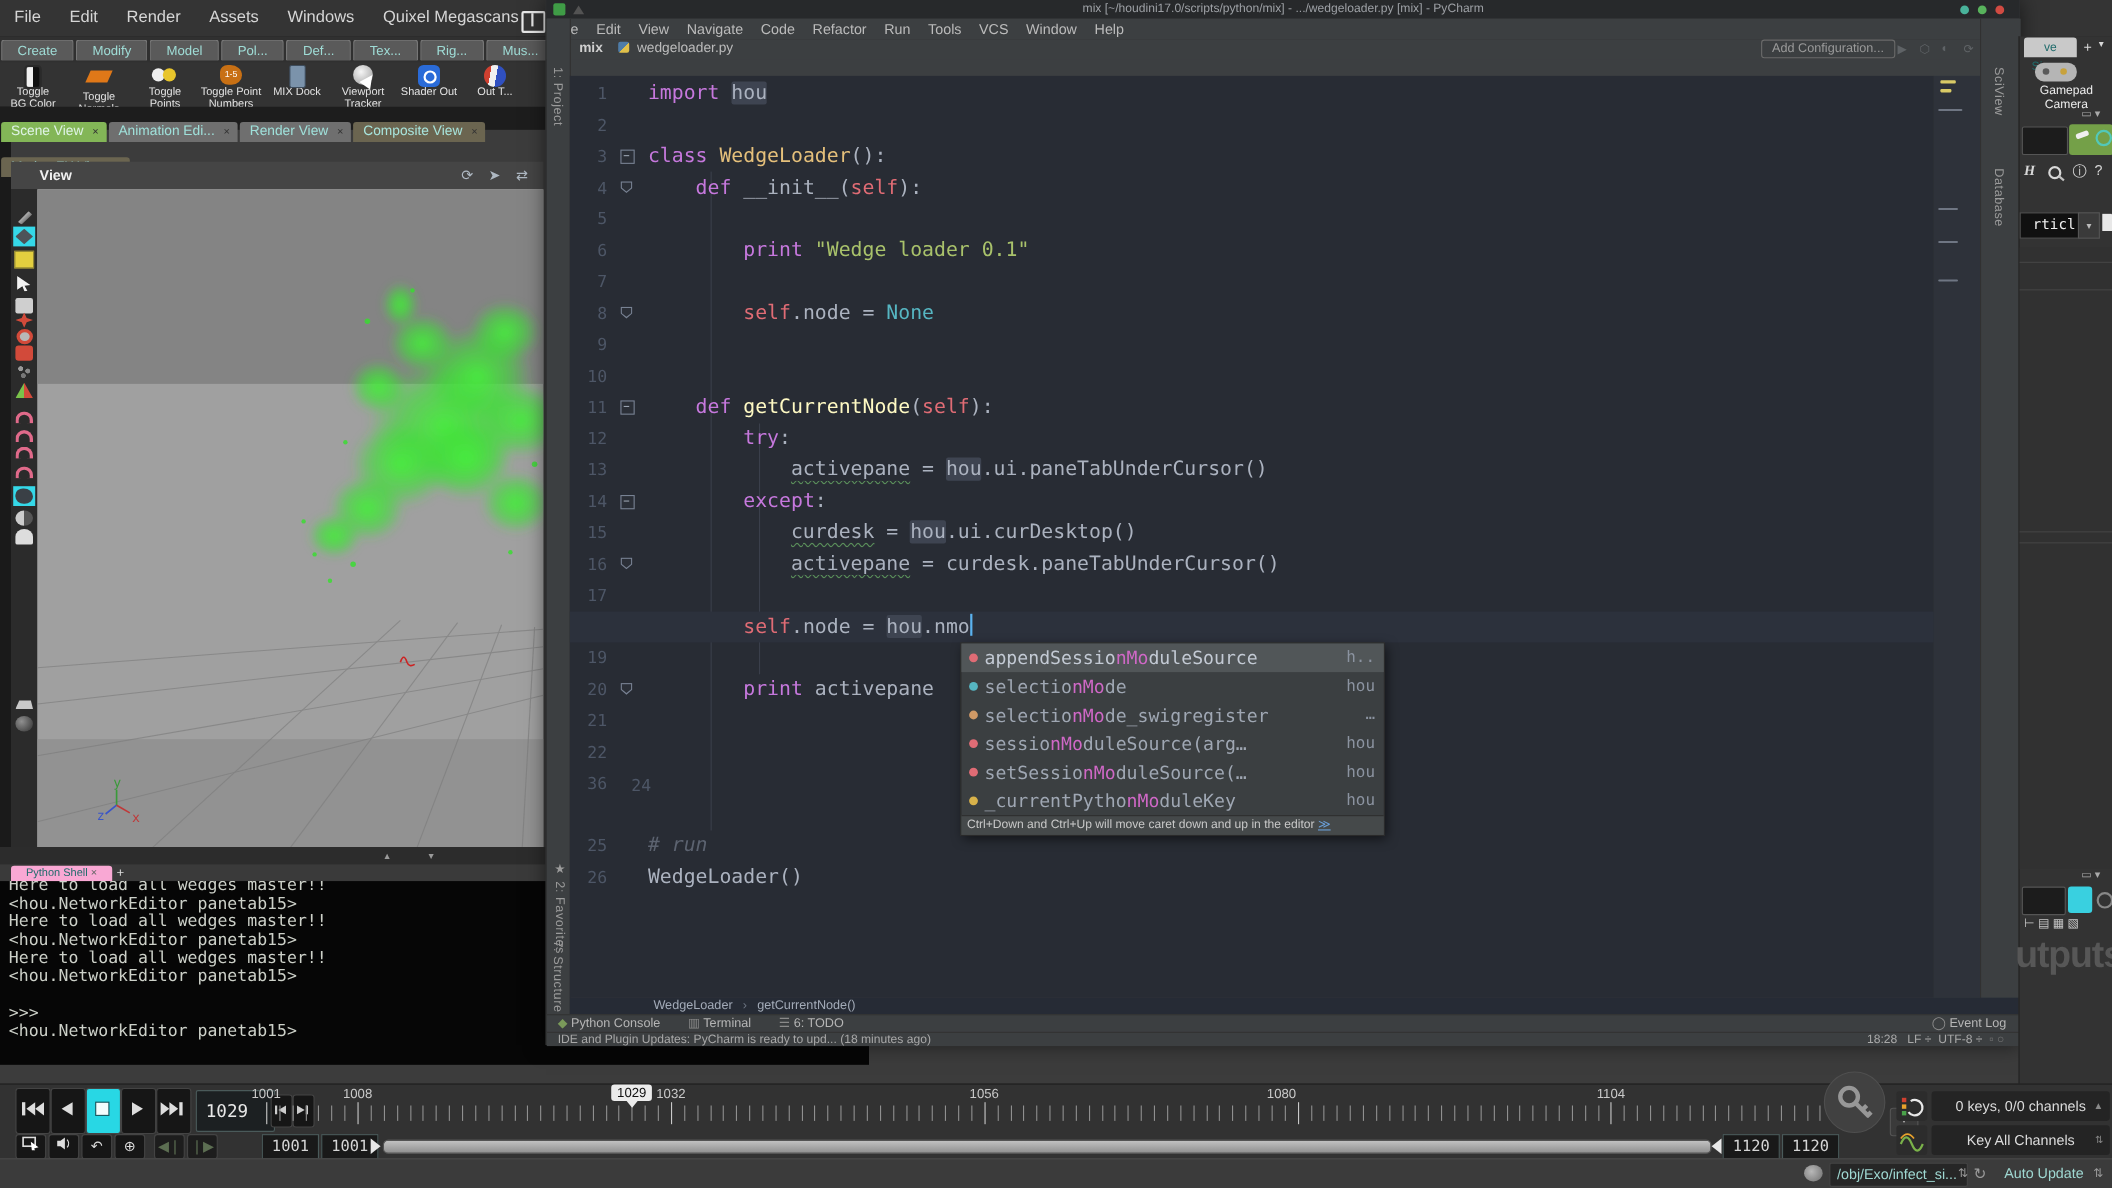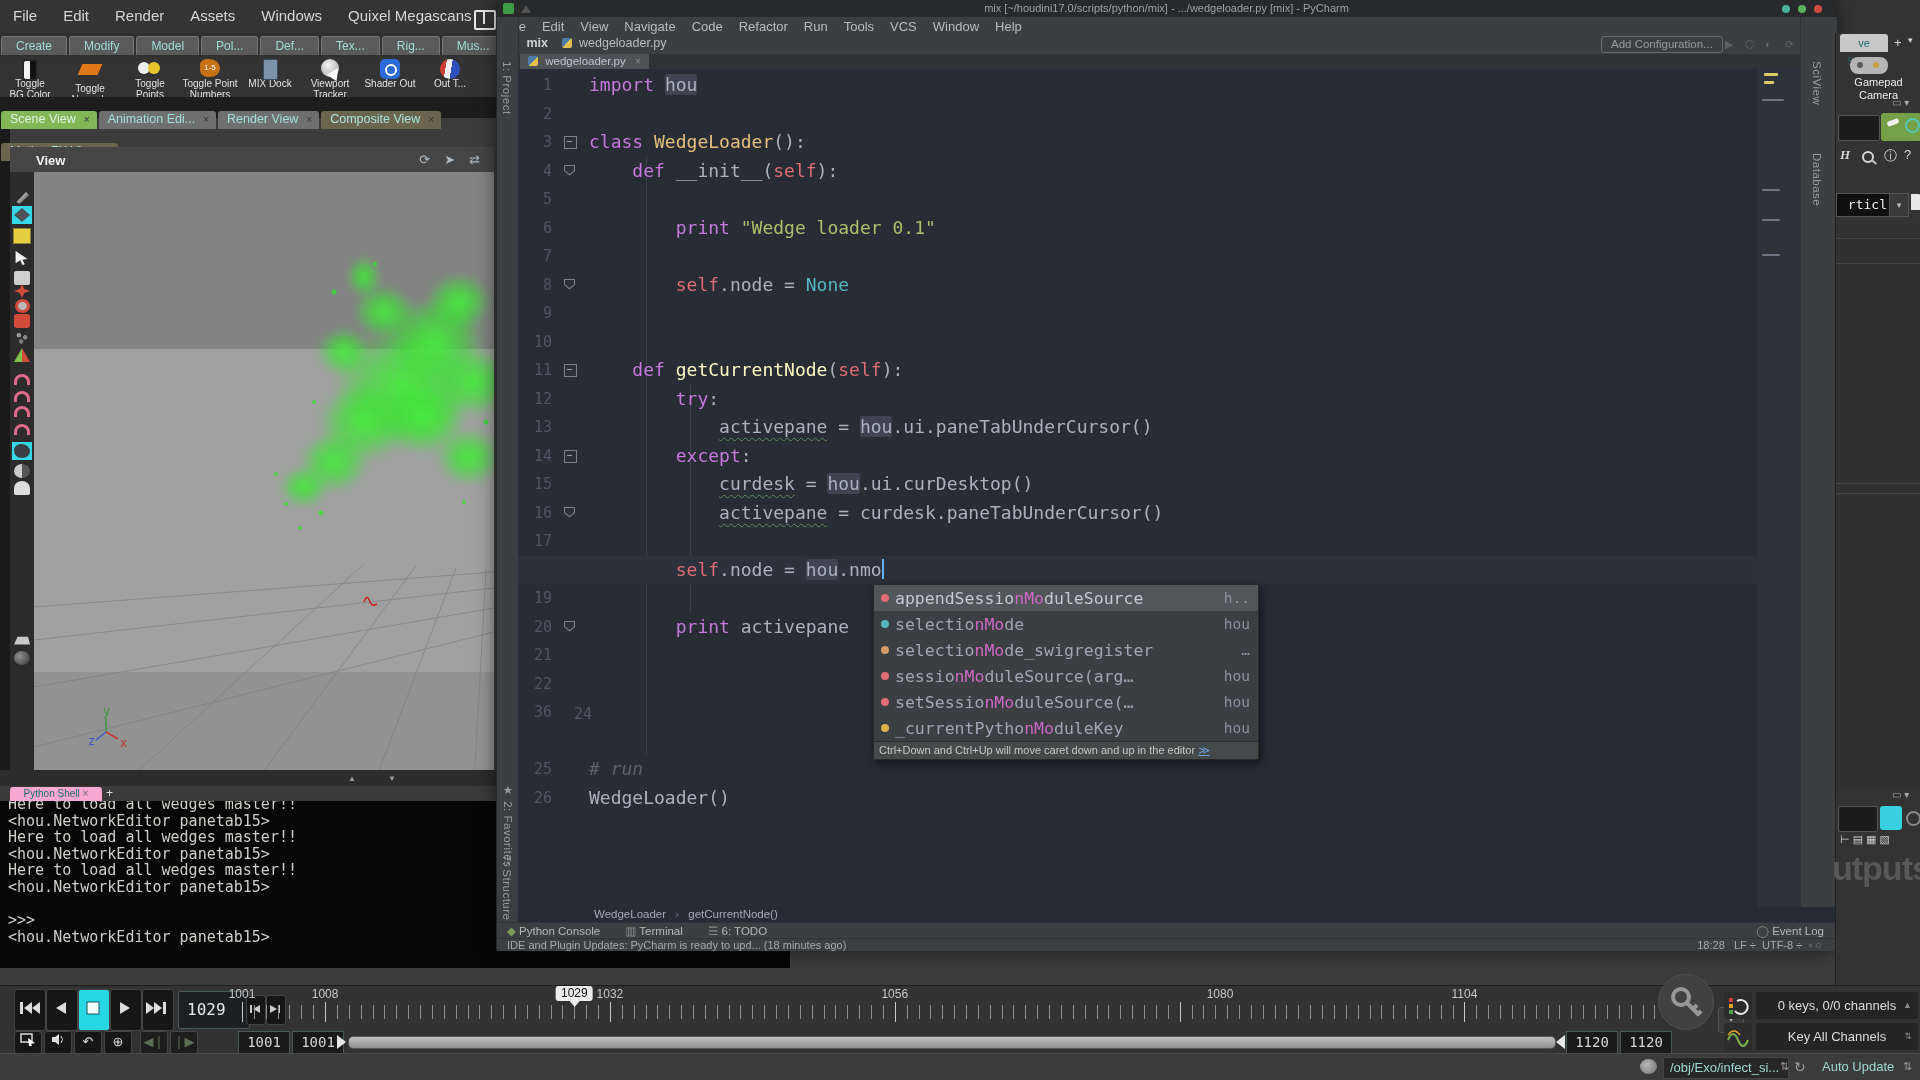--- a/index.html
+++ b/index.html
@@ -417,27 +417,20 @@
       <span>wedgeloader.py</span>
       <span id="addcfg">Add Configuration...</span>
       <span class="runico" style="left:1228px;">▶</span>
       <span class="runico" style="left:1248px;">⬡</span>
       <span class="runico" style="left:1268px;">◐</span>
       <span class="runico" style="left:1288px;">⟳</span>
       <span class="runico" style="left:1306px;">■</span>
       <span class="mag" style="left:1327px;top:4px;"></span>
     </div>
 
-    <div class="abs" id="pc-tabbar">
-      <div id="pc-tab">
-        <span class="py-ic" style="margin-left:0;"></span>
-        <span>wedgeloader.py</span>
-        <span class="x">×</span>
-      </div>
-    </div>
 
     <div class="abs" id="pc-leftstripe">
       <span class="vlabel" style="left:4px;top:44px;">1: Project</span>
       <span class="vlabel" style="left:4px;top:766px;" id="fav-label">★ 2: Favorites</span>
       <span class="vlabel" style="left:4px;top:838px;" id="struct-label">7: Structure</span>
     </div>
 
     <div class="abs" id="editor">
       <div class="iguide" style="left:128px;top:87px;height:599px;"></div>
       <div class="iguide" style="left:172px;top:316px;height:228px;"></div>
@@ -786,21 +779,21 @@
         <div class="tick" style="left: 1630.66px;"></div>
         <div class="tick" style="left: 1642.52px;"></div>
         <div class="tick" style="left: 1654.39px;"></div>
         <div class="tick" style="left: 1666.26px;"></div>
         <div class="tick" style="left: 1678.13px;"></div>
         <div class="tick" style="left: 1690px;"></div>
         <div class="rul-lab" style="left: 242px;">1001</div>
         <div class="rul-lab" style="left: 325.082px;">1008</div>
         <div class="rul-lab" style="left: 609.934px;">1032</div>
         <div class="rul-lab" style="left: 894.787px;">1056</div>
-        <div class="rul-lab" style="left: 1220px;">1080</div>
+        <div class="rul-lab" style="left: 1165px;">1080</div>
         <div class="rul-lab" style="left: 1464.49px;">1104</div>
         <div id="playhead" style="left: 574.328px;">1029</div>
       </div>
 
     <div class="r2btn" style="left:14px;">
       <svg width="16" height="13" viewBox="0 0 16 13">
           <rect x="1" y="1" width="11" height="8" fill="none" stroke="#ddd" stroke-width="1.5"></rect>
           <polygon points="8,5 15,10 11,11 12,13 9,13" fill="#fff"></polygon>
         </svg>
     </div>

